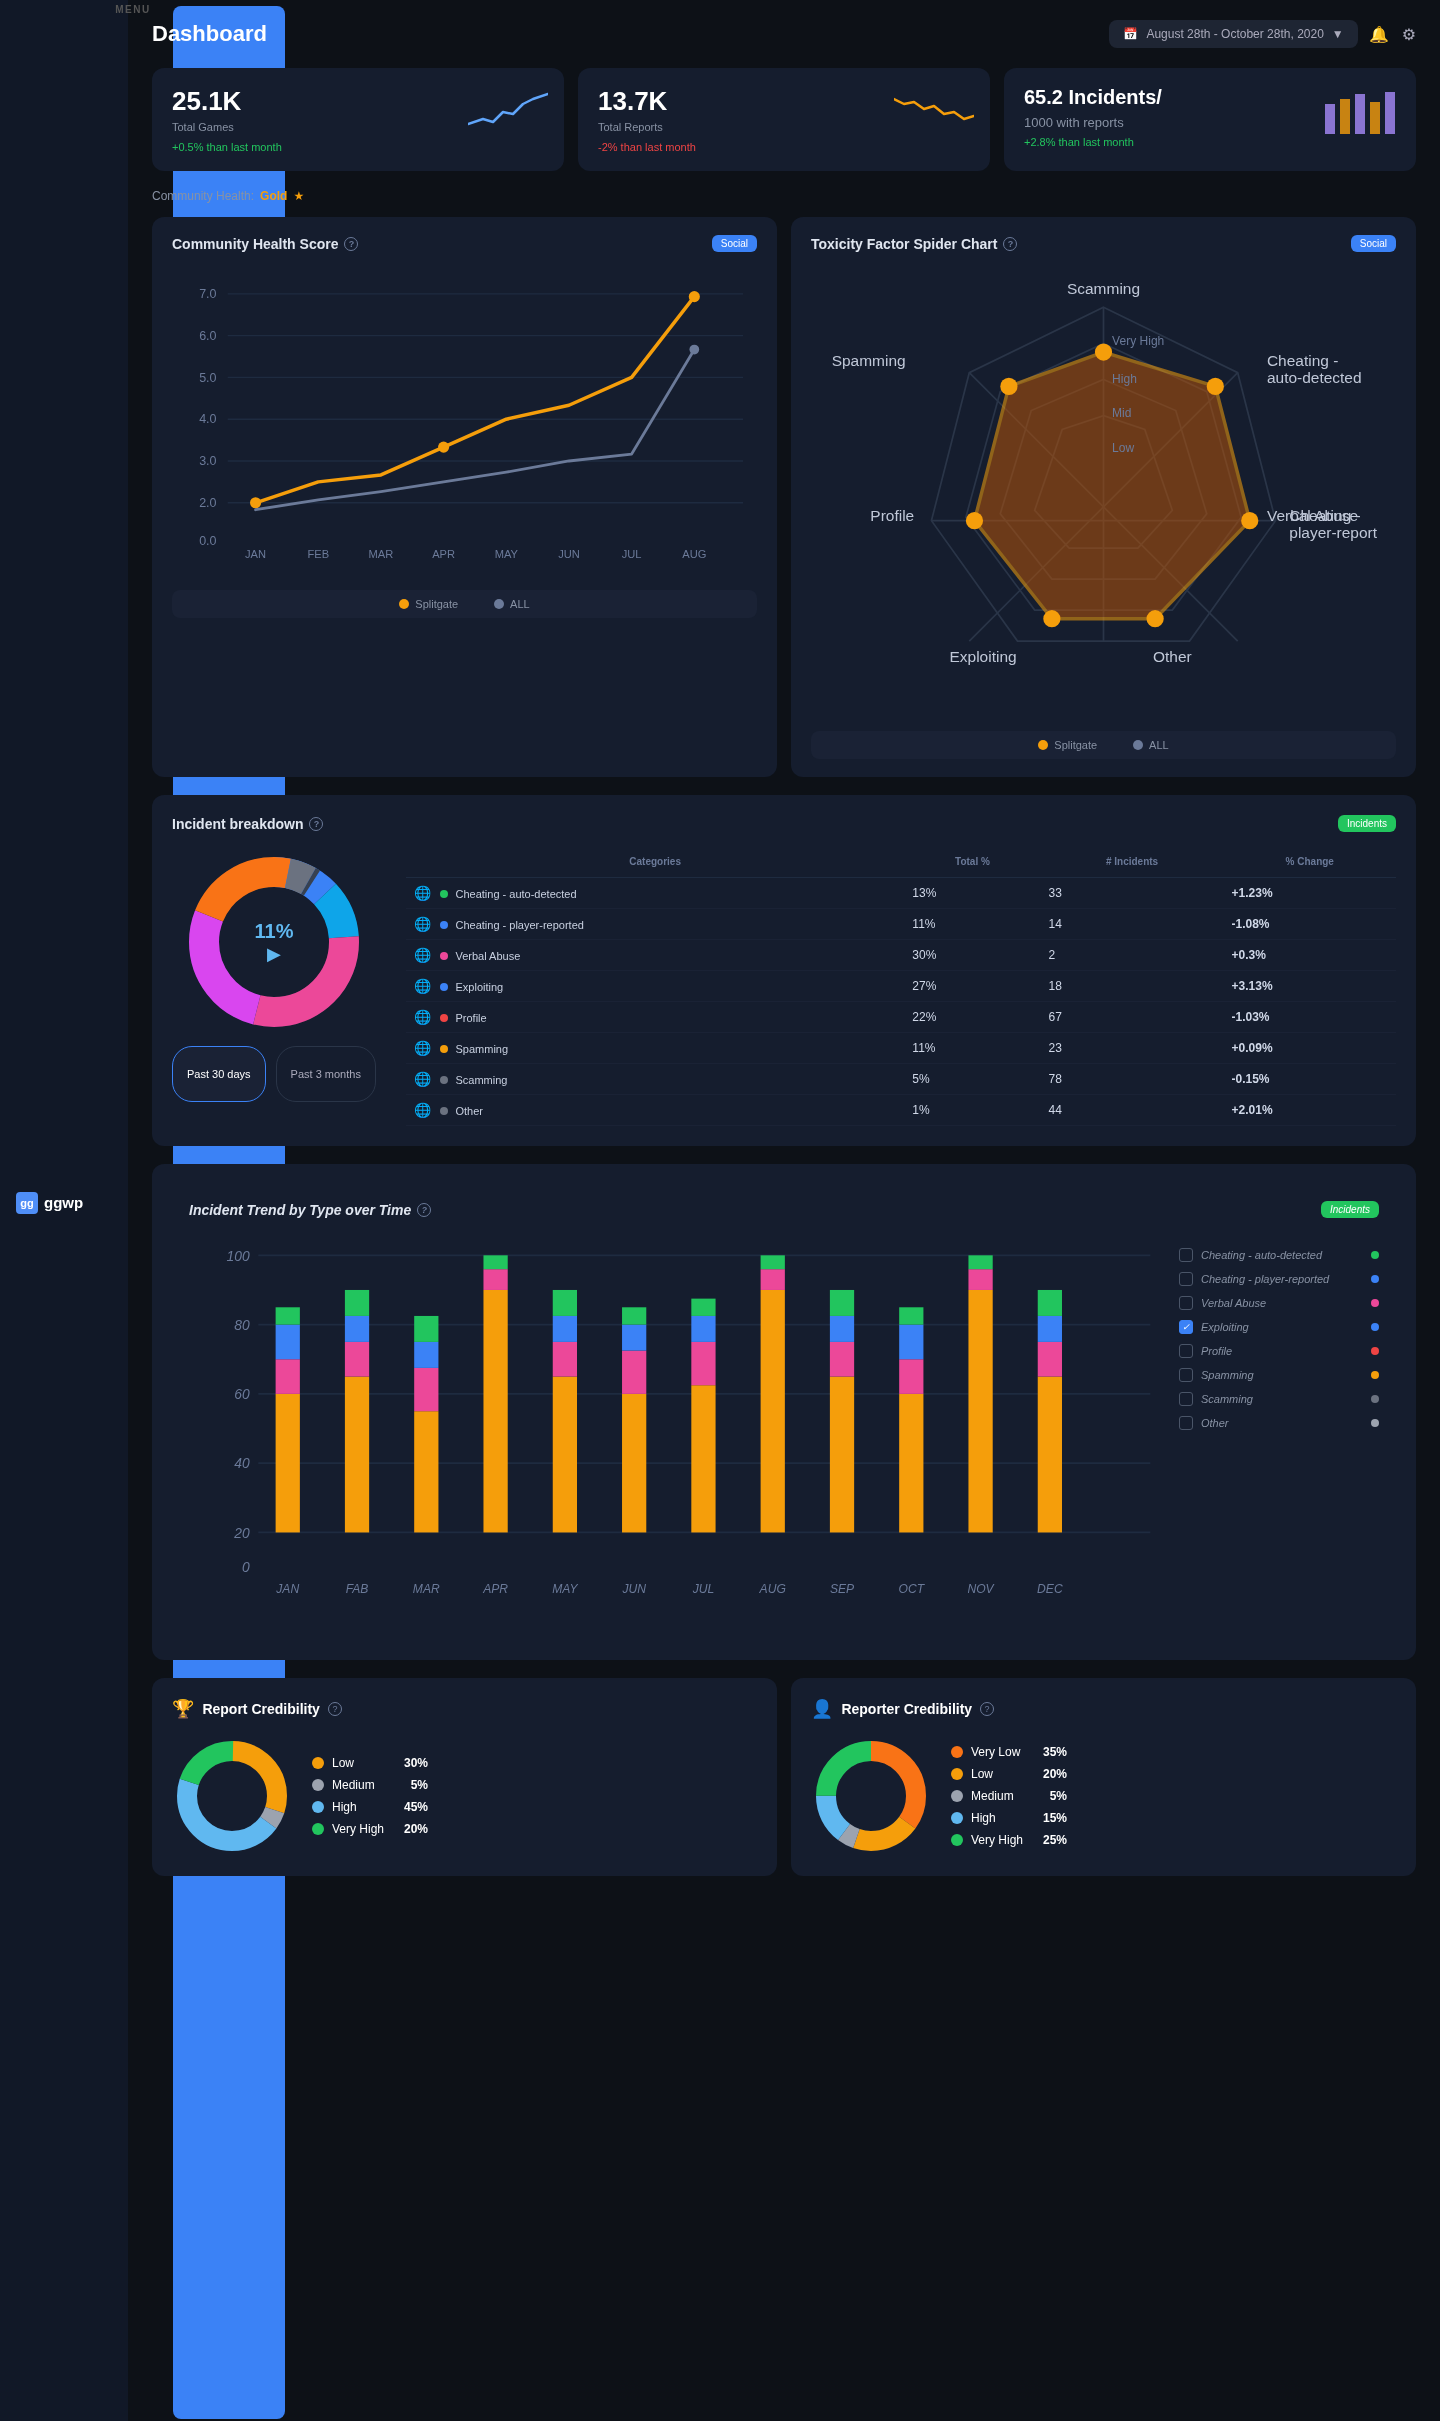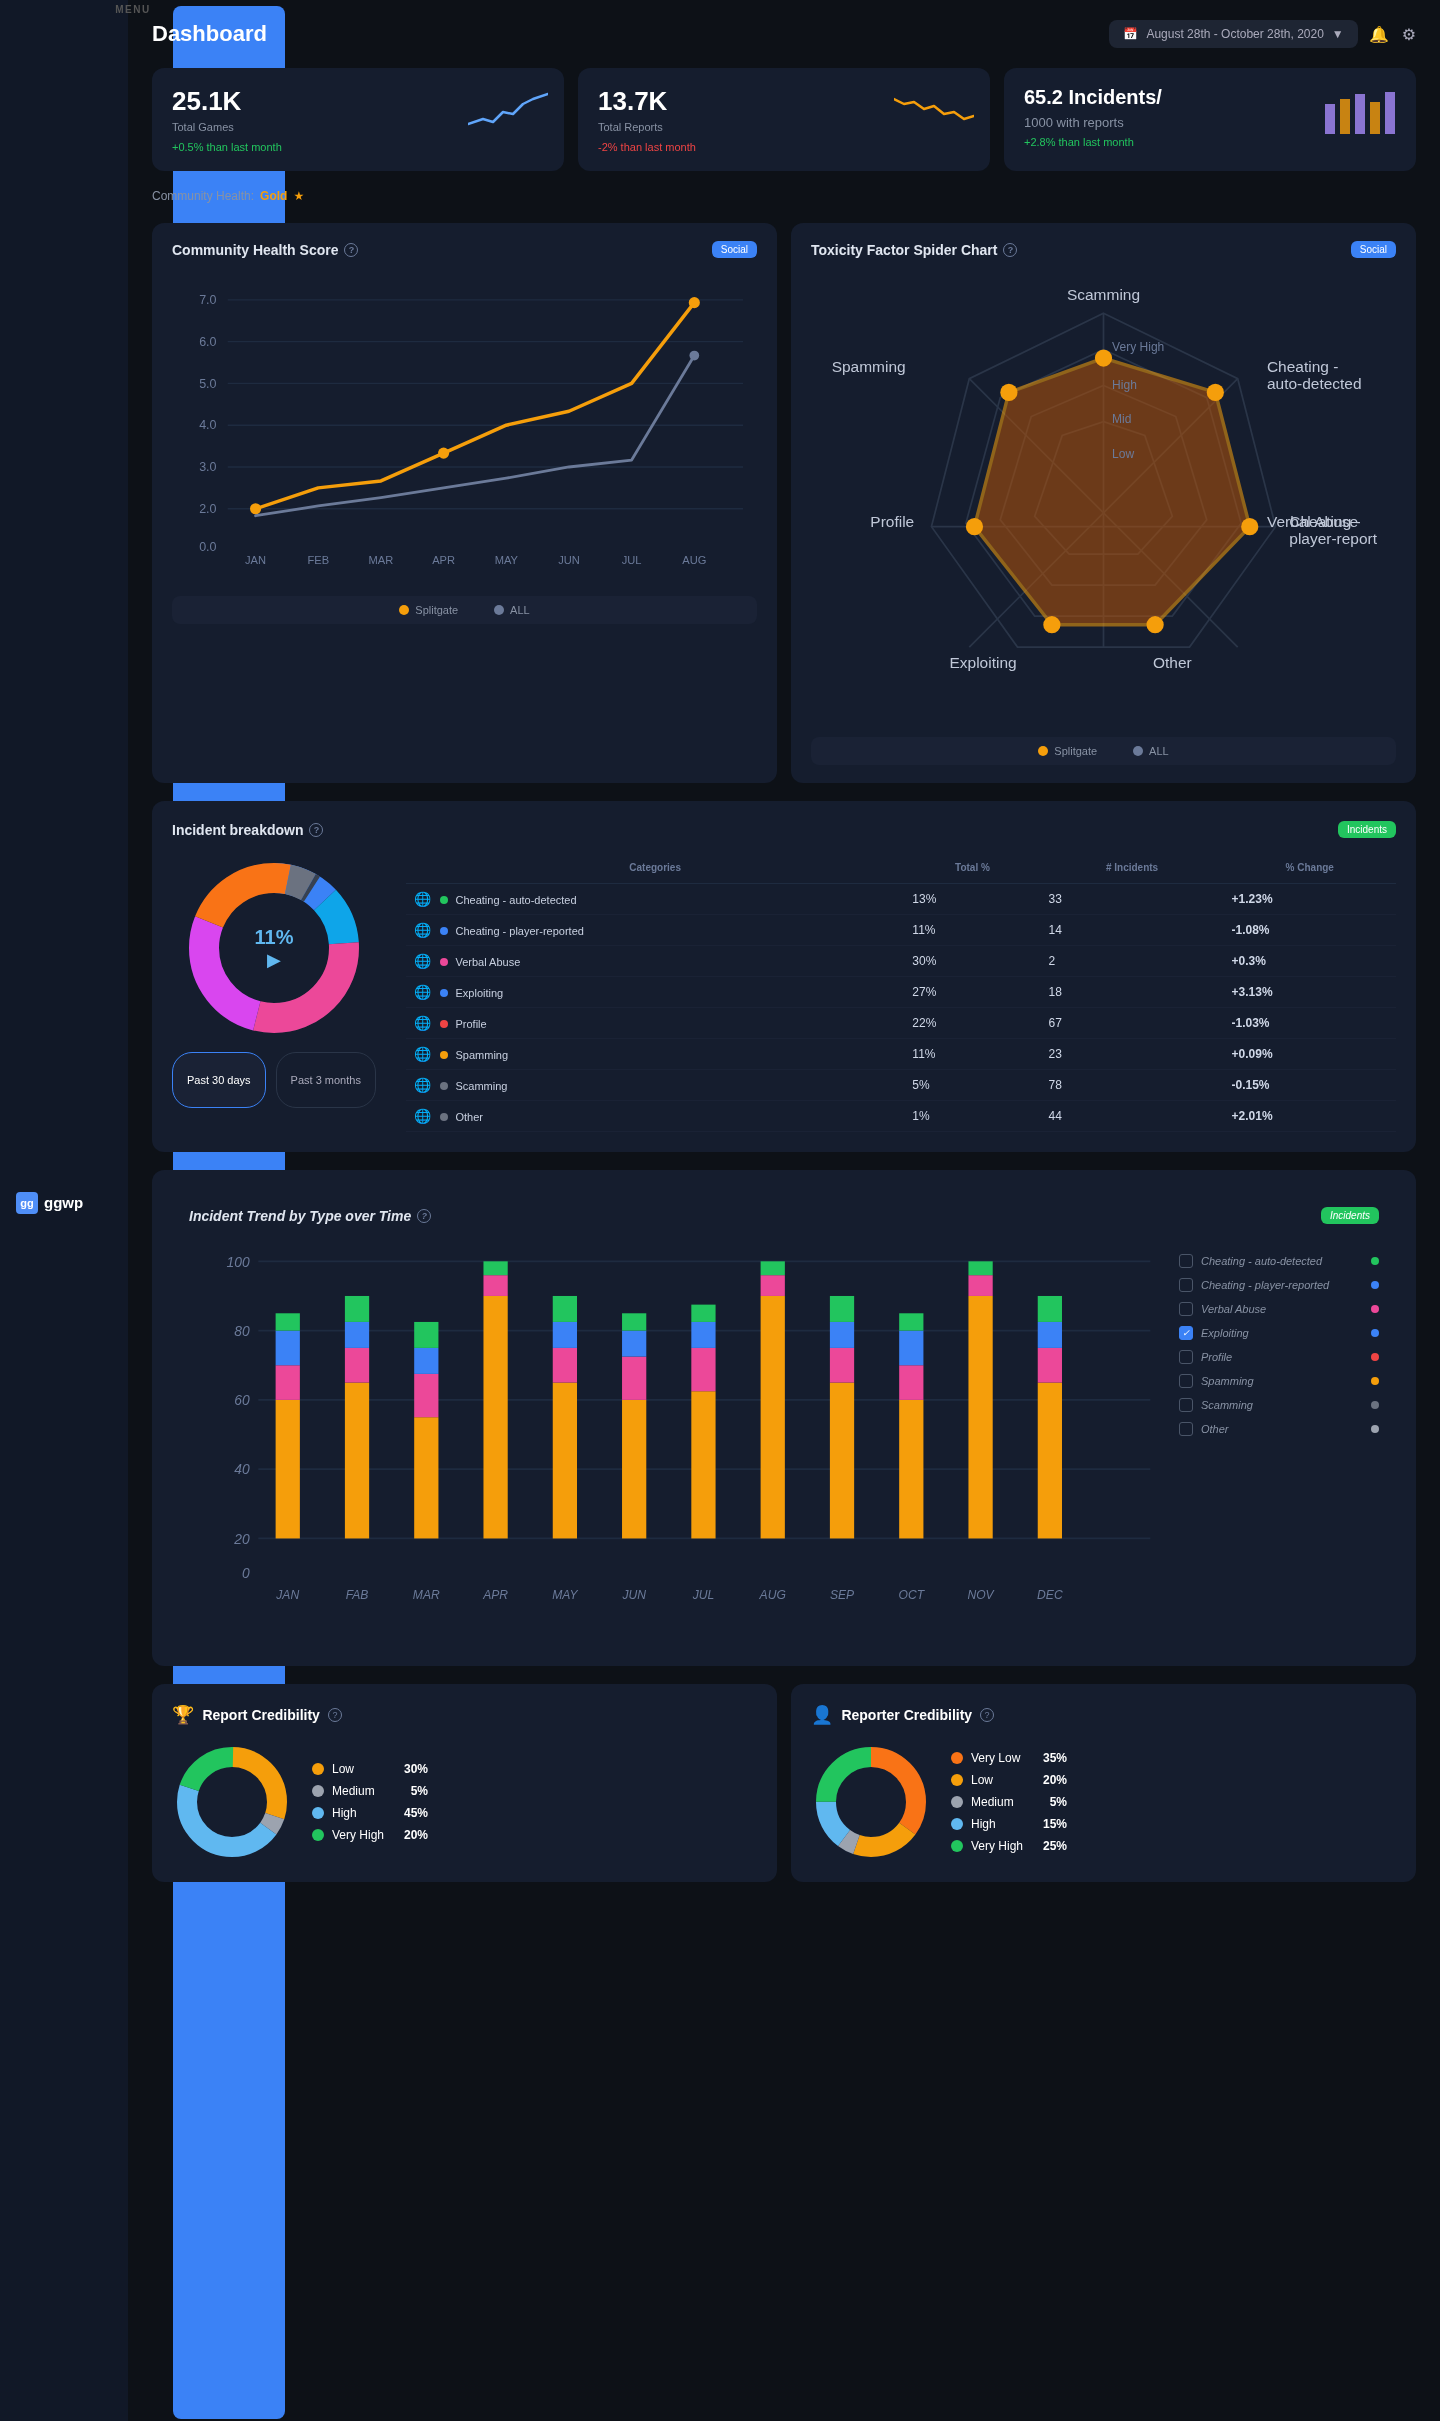--- a/index.html
+++ b/index.html
@@ -222,21 +222,21 @@
     .cred-title { font-size: 14px; font-weight: 600; }
     .cred-body { display: flex; align-items: center; gap: 20px; }
     .cred-donut { width: 120px; height: 120px; flex-shrink: 0; }
     .cred-legend { display: flex; flex-direction: column; gap: 8px; }
     .cred-legend-item { display: flex; align-items: center; gap: 8px; font-size: 12px; }
     .cred-dot { width: 12px; height: 12px; border-radius: 50%; flex-shrink: 0; }
     .cred-pct { margin-left: auto; font-weight: 600; min-width: 36px; text-align: right; }
 
     
     .community-health-label {
-      font-size: 12px; color: #8892a4; margin-bottom: 20px;
+      font-size: 12px; color: #8892a4; margin-bottom: 14px;
       display: flex; align-items: center; gap: 6px;
     }
     .gold-text { color: #f59e0b; font-weight: 600; }
 
     
     svg text { font-family: 'Segoe UI', Arial, sans-serif; }
 
     .help-icon {
       width: 14px; height: 14px; border-radius: 50%;
       border: 1.5px solid #6b7a99; color: #6b7a99;

